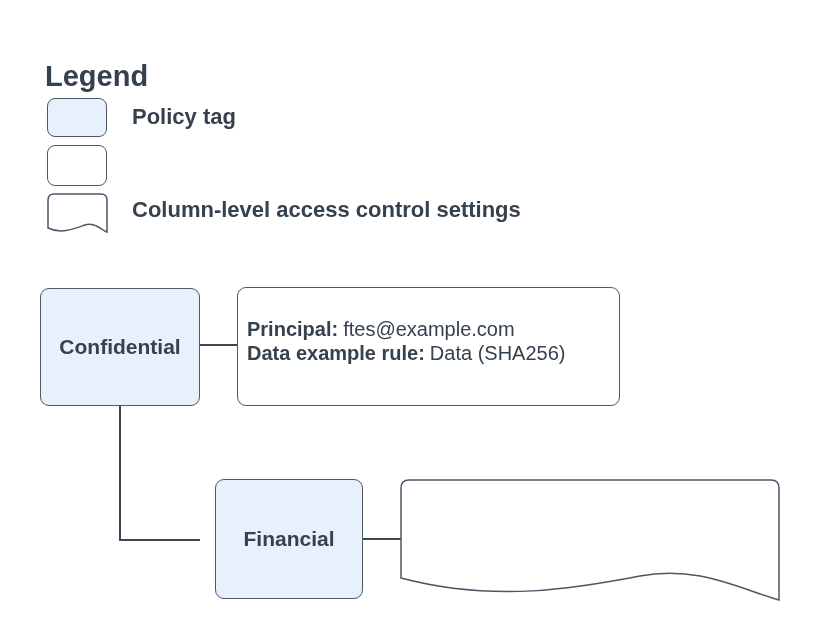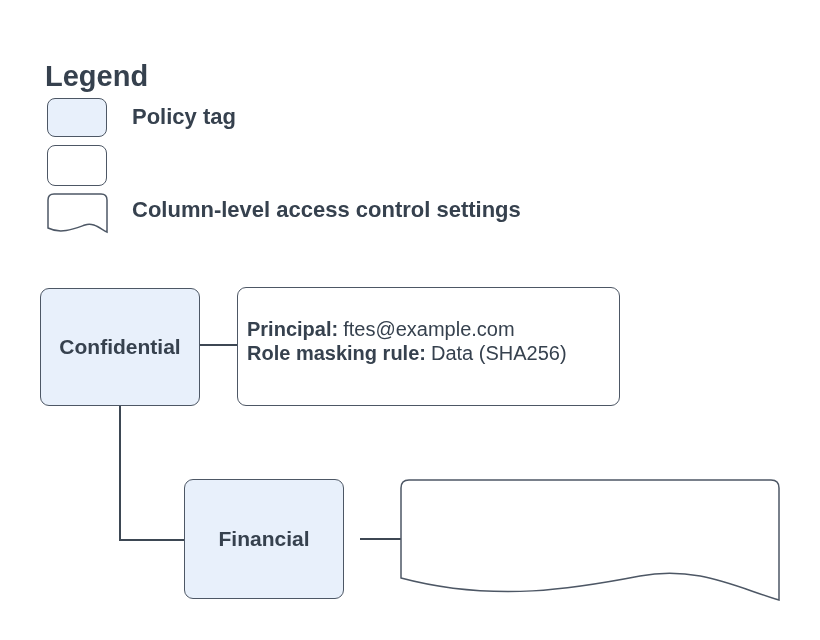--- a/index.html
+++ b/index.html
@@ -48,21 +48,21 @@
 
   
   .tag-node {
     background: var(--policy-tag-fill);
     border: 1.5px solid var(--box-border);
     border-radius: 9px;
     display: flex; align-items: center; justify-content: center;
     font-size: 21px; font-weight: 700;
   }
   .node-confidential { left: 40px; top: 288px; width: 160px; height: 118px; }
-  .node-financial   { left: 184px; top: 479px; width: 160px; height: 120px; }
+  .node-financial   { left: 215px; top: 479px; width: 148px; height: 120px; }
 
   .detail-box {
     left: 237px; top: 287px; width: 383px; height: 119px;
     background: #ffffff;
     border: 1.5px solid var(--box-border);
     border-radius: 9px;
     display: flex; flex-direction: column; justify-content: center;
     padding: 0 8px 12px 9px;
   }
   .detail-line {
@@ -110,21 +110,21 @@
 
   <div class="abs tag-node node-confidential">
     <span>Confidential</span>
   </div>
 
   <div class="abs detail-box">
     <div class="detail-line">
       <span class="lbl">Principal:</span><span>ftes@example.com</span>
     </div>
     <div class="detail-line">
-      <span class="lbl">Role masking rule:</span><span>Data (SHA256)</span>
+      <span class="lbl">Data example rule:</span><span>Data (SHA256)</span>
     </div>
   </div>
 
   <div class="abs tag-node node-financial">
     <span>Financial</span>
   </div>
 
   <div class="abs doc-shape">
     <svg width="381" height="126" viewBox="0 0 381 126">
       <path class="doc-path" d="M 9 1 L 371 1 Q 379 1 379 9 L 379 121 C 338 109 296 86 240 97 C 178 109 95 124 1 99 L 1 9 Q 1 1 9 1 Z"></path>

